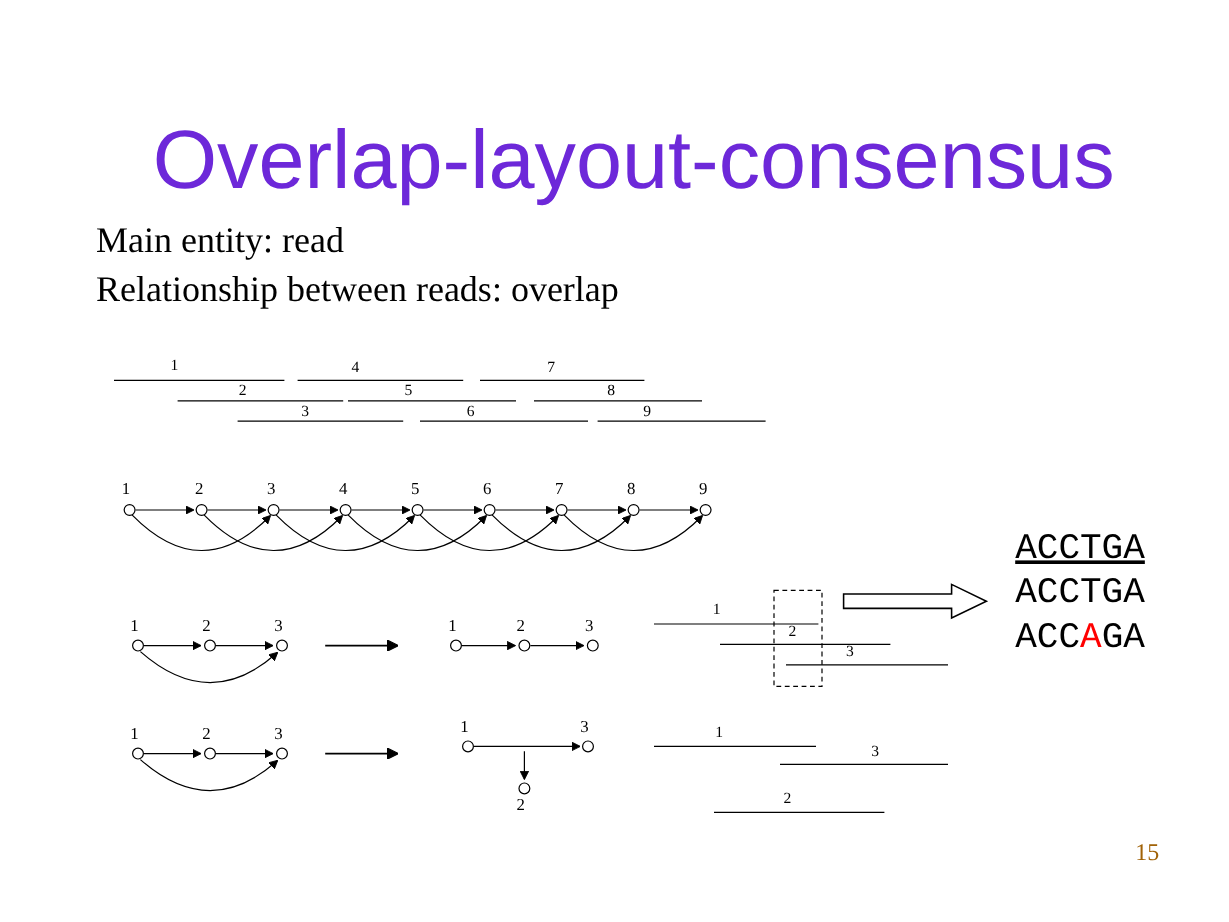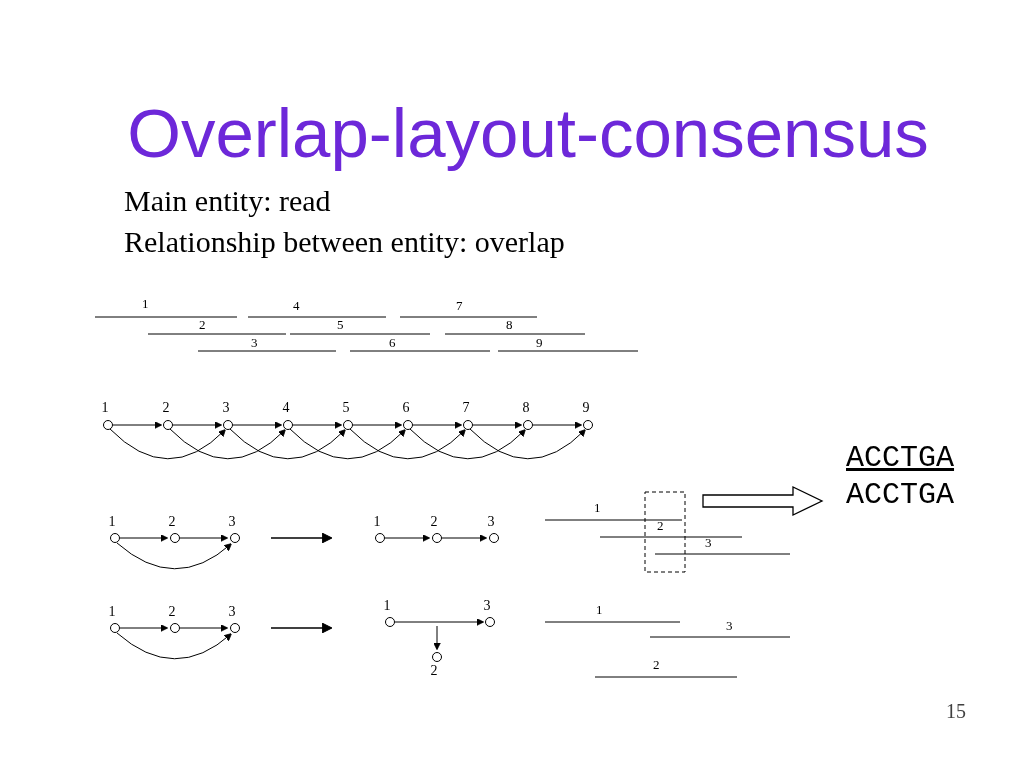--- a/index.html
+++ b/index.html
@@ -16,47 +16,47 @@
     position:absolute; top:94px; left:16px; width:100%;
     text-align:center;
     font-family:"Liberation Sans", sans-serif;
     font-weight:400;
     font-size:69px;
     color:#6d28d9;
     white-space:nowrap;
   }
   .body-text {
     position:absolute; left:80px; top:180px;
-    font-size:30px; line-height:41px; color:#000;margin-left:44px;
+    font-size:30px; line-height:41px; color:#000;
   }
   svg.diagram { position:absolute; left:0; top:0; }
   svg.diagram line, svg.diagram path, svg.diagram rect, svg.diagram circle { stroke:#000; }
   svg.diagram text { fill:#000; font-family:"Liberation Serif", serif; }
   .consensus {
     position:absolute; left:846px; top:440px;
     font-size:30px; line-height:37px; color:#000;
     white-space:nowrap;
     font-family:Liberation Mono, monospace;
   }
   .consensus .u { text-decoration:underline; }
   .page-number {
     position:absolute; right:58px; top:700px;
-    font-size:20px; color:#404040;
+    font-size:20px; color:#a16207;
   }
 </style>
 </head>
 <body>
 
 <div class="slide">
 
   <h1 class="title">Overlap-layout-consensus</h1>
 
   <div class="body-text">
     <div>Main entity: read</div>
-    <div>Relationship between entity: overlap</div>
+    <div>Relationship between reads: overlap</div>
   </div>
 
   <svg class="diagram" width="1024" height="768" viewBox="0 0 1024 768">
     <defs>
       <marker id="ah" viewBox="0 0 10 10" refX="9" refY="5" markerWidth="7" markerHeight="7" orient="auto">
         <path d="M0,0 L10,5 L0,10 z" fill="#000" stroke="none"></path>
       </marker>
     </defs>
 
     <g font-size="13" stroke-width="1">
@@ -185,17 +185,18 @@
       <line x1="650" y1="637" x2="790" y2="637"></line>
       <text x="726" y="630">3</text>
       <line x1="595" y1="677" x2="737" y2="677"></line>
       <text x="653" y="669">2</text>
     </g>
   </svg>
 
   <div class="consensus">
     <div class="u"><span>ACCTGA</span><span style="color: rgb(255, 0, 0);"></span><span></span></div>
     <div><span>ACCTGA</span><span style="color: rgb(255, 0, 0);"></span><span></span></div>
+    <div><span>ACC</span><span style="color: rgb(255, 0, 0);">A</span><span>GA</span></div>
   </div>
 
   <div class="page-number">15</div>
 
 </div>
 
 </body></html>

